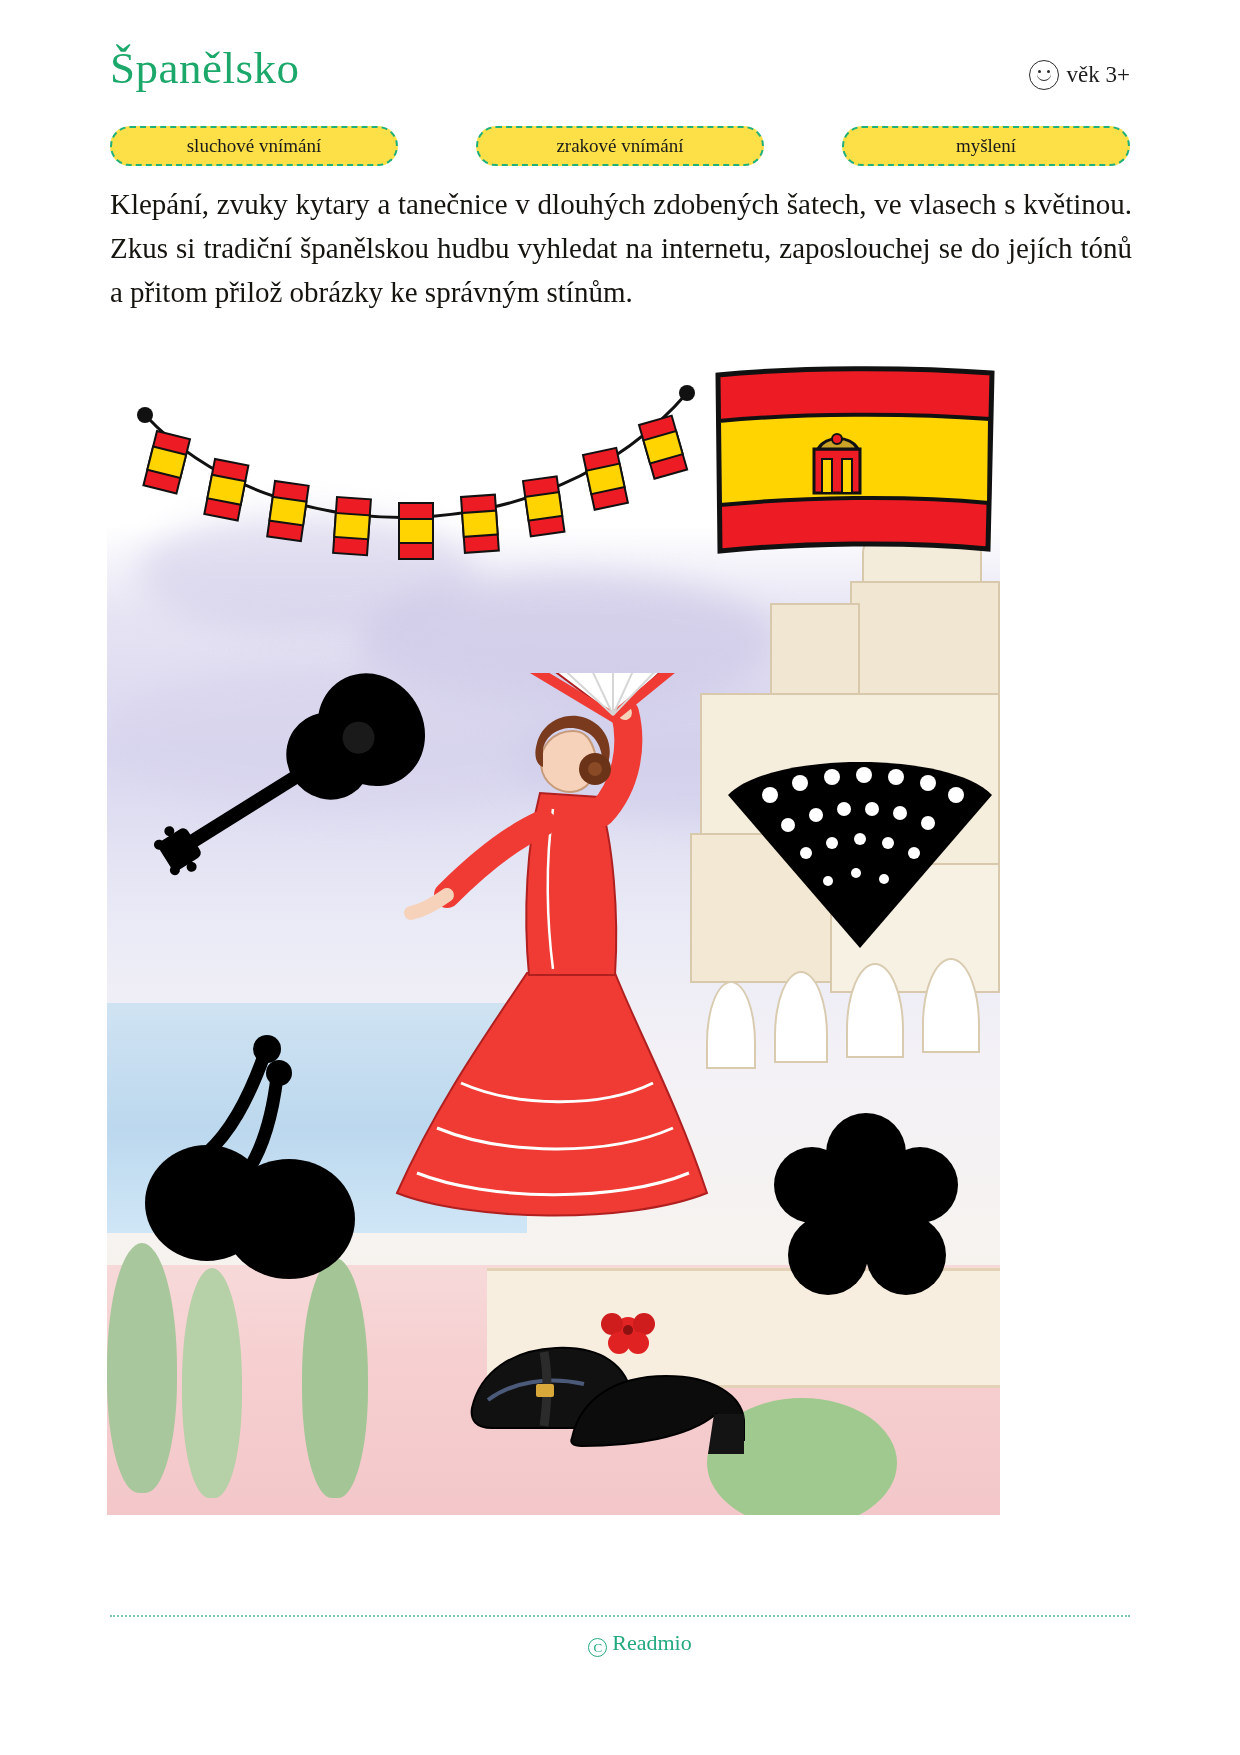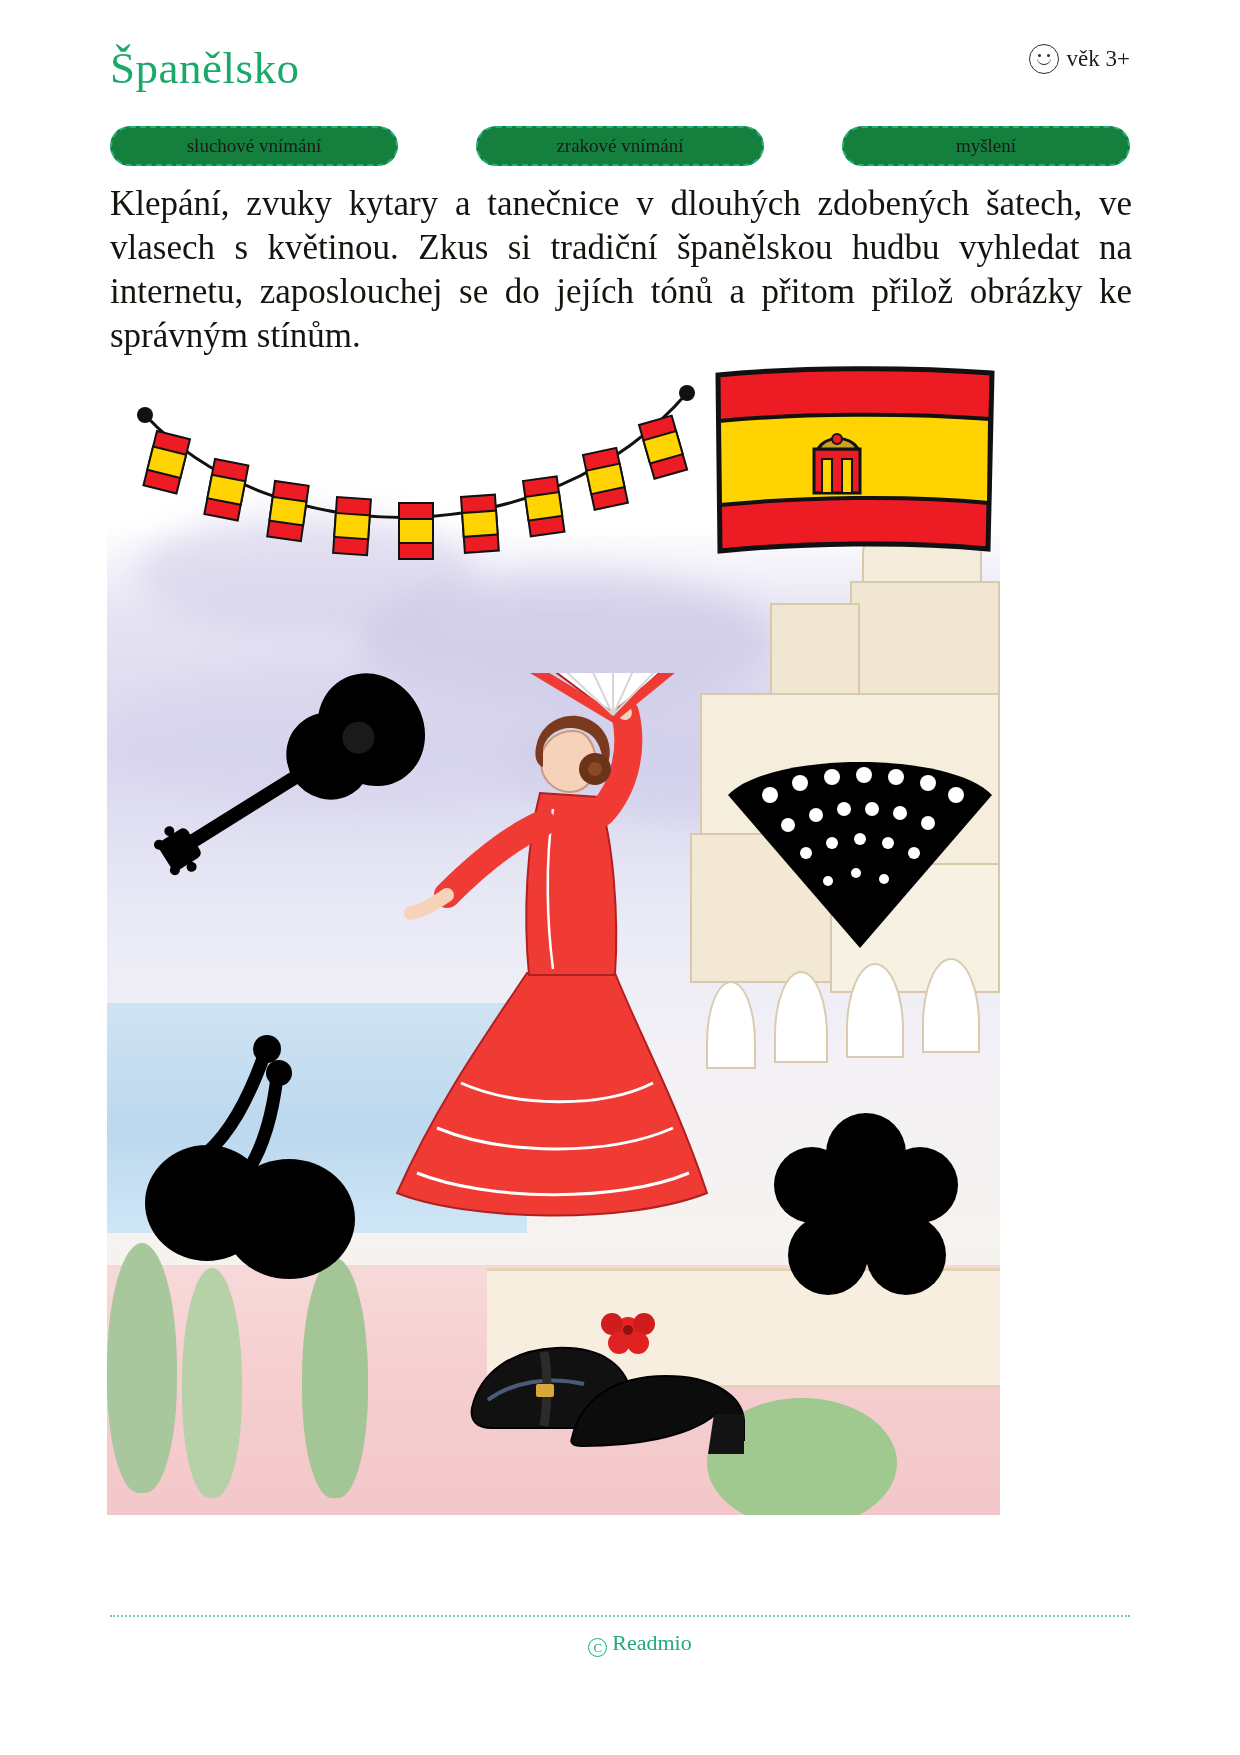--- a/index.html
+++ b/index.html
@@ -37,21 +37,21 @@
     top: 0;
     font-family: "Liberation Serif", serif;
     font-size: 45px;
     color: #1ba86a;
     letter-spacing: 0.5px;
     line-height: 1.1;
   }
   .age-wrap {
     position: absolute;
     right: 0;
-    top: 0;
+    top: 16px;
     display: flex;
     align-items: center;
     gap: 8px;
   }
   .smiley {
     width: 30px;
     height: 30px;
     border-radius: 50%;
     border: 1.6px solid #2b2b2b;
     position: relative;
@@ -95,31 +95,31 @@
   .pill {
     width: 288px;
     height: 40px;
     border: 2.2px dashed #22b07a;
     border-radius: 22px;
     display: flex;
     align-items: center;
     justify-content: center;
     font-size: 19px;
     color: #1a1a1a;
-    background: #15803d;
+    background: #fde047;
     font-family: "Liberation Serif", serif;
   }
 
   
   .intro {
     position: absolute;
     left: 110px;
     top: 182px;
     width: 1022px;
-    font-size: 35px;
+    font-size: 29px;
     line-height: 44px;
     color: #15140f;
     text-align: justify;
     font-family: "Liberation Serif", serif;
   }
 
   
   .illustration {
     position: absolute;
     left: 107px;

